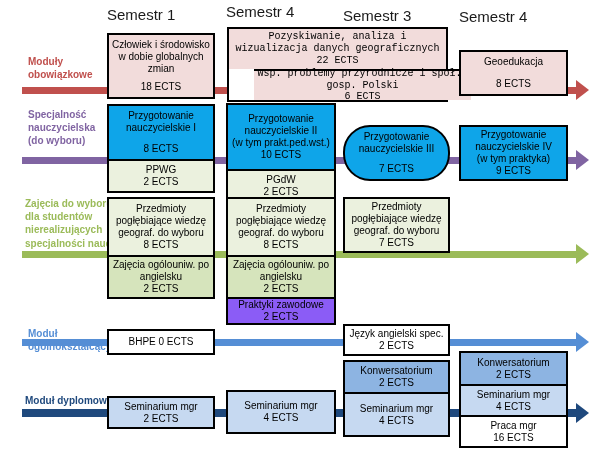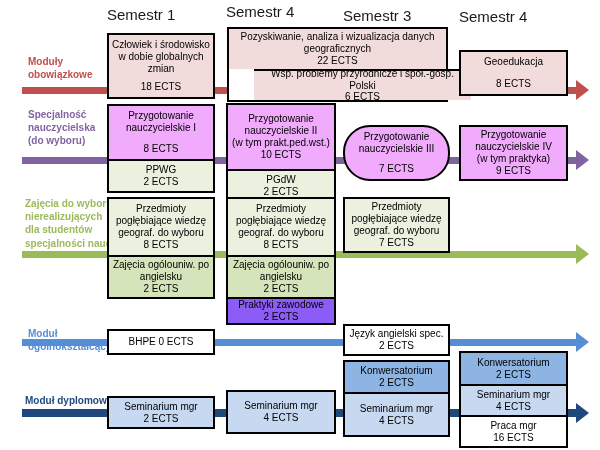--- a/index.html
+++ b/index.html
@@ -36,21 +36,21 @@
   .cellbox, .sec {
     display:flex; flex-direction:column; align-items:center; text-align:center;
     font-size:10px; line-height:1.18;
   }
   .stack { display:flex; flex-direction:column; padding:0; }
   .sec { box-sizing:border-box; width:100%; border-top:2px solid #000; justify-content:center; padding:2px 3px; }
   .sec:first-child { border-top:none; }
   .spread { justify-content:space-between; padding:4px 3px; }
   .tight  { justify-content:center; padding:2px 3px; }
   .f-pink  { background:#f2dcdb; }
-  .f-lav   { background:#f0abfc; }
+  .f-lav   { background:#0ea5e9; }
   .f-cream { background:#ebf1de; }
   .f-grn   { background:#d6e4bc; }
   .f-aqua  { background:#8b5cf6; }
   .f-lblu  { background:#c6d9f1; }
   .f-mblu  { background:#8db4e2; }
   .f-wht   { background:#ffffff; }
 </style>
 </head>
 <body>
 
@@ -66,21 +66,21 @@
     <span>obowiązkowe</span>
   </div>
   <div class="bar c-red" style="top:87px;"></div>
   <div class="ahead a-red" style="top:80px;"></div>
 
   <div class="cellbox spread f-pink" style="left:107px; top:33px; width:108px; height:66px;">
     <span>Człowiek i środowisko w dobie globalnych zmian</span>
     <span>18 ECTS</span>
   </div>
 
-  <div class="stack" style="left:227px; top:27px; width:221px;">
+  <div class="stack" style="left:227px; top:27px; width:221px;font-family:Liberation Mono, monospace;">
     <div class="sec f-pink" style="height:40px;">
       <span>Pozyskiwanie, analiza i wizualizacja danych geograficznych</span>
       <span>22 ECTS</span>
     </div>
     <div class="sec f-pink" style="height:31px;margin-left:25px;">
       <span>Wsp. problemy przyrodnicze i społ.-gosp. Polski</span>
       <span>6 ECTS</span>
     </div>
   </div>
 
@@ -126,22 +126,22 @@
   </div>
 
   <div class="cellbox tight f-lav" style="left:459px; top:125px; width:109px; height:56px;">
     <span>Przygotowanie nauczycielskie IV</span>
     <span>(w tym praktyka)</span>
     <span>9 ECTS</span>
   </div>
 
   <div class="rowlabel t-grn" style="left:25px; top:197px;">
     <span>Zajęcia do wyboru</span>
+    <span>dla studentów</span>
     <span>nierealizujących</span>
-    <span>dla studentów</span>
     <span>specjalności naucz.</span>
   </div>
   <div class="bar c-grn" style="top:251px;"></div>
   <div class="ahead a-grn" style="top:244px;"></div>
 
   <div class="stack" style="left:107px; top:197px; width:108px;">
     <div class="sec f-cream" style="height:56px;">
       <span>Przedmioty pogłębiające wiedzę geograf. do wyboru</span>
       <span>8 ECTS</span>
     </div>

